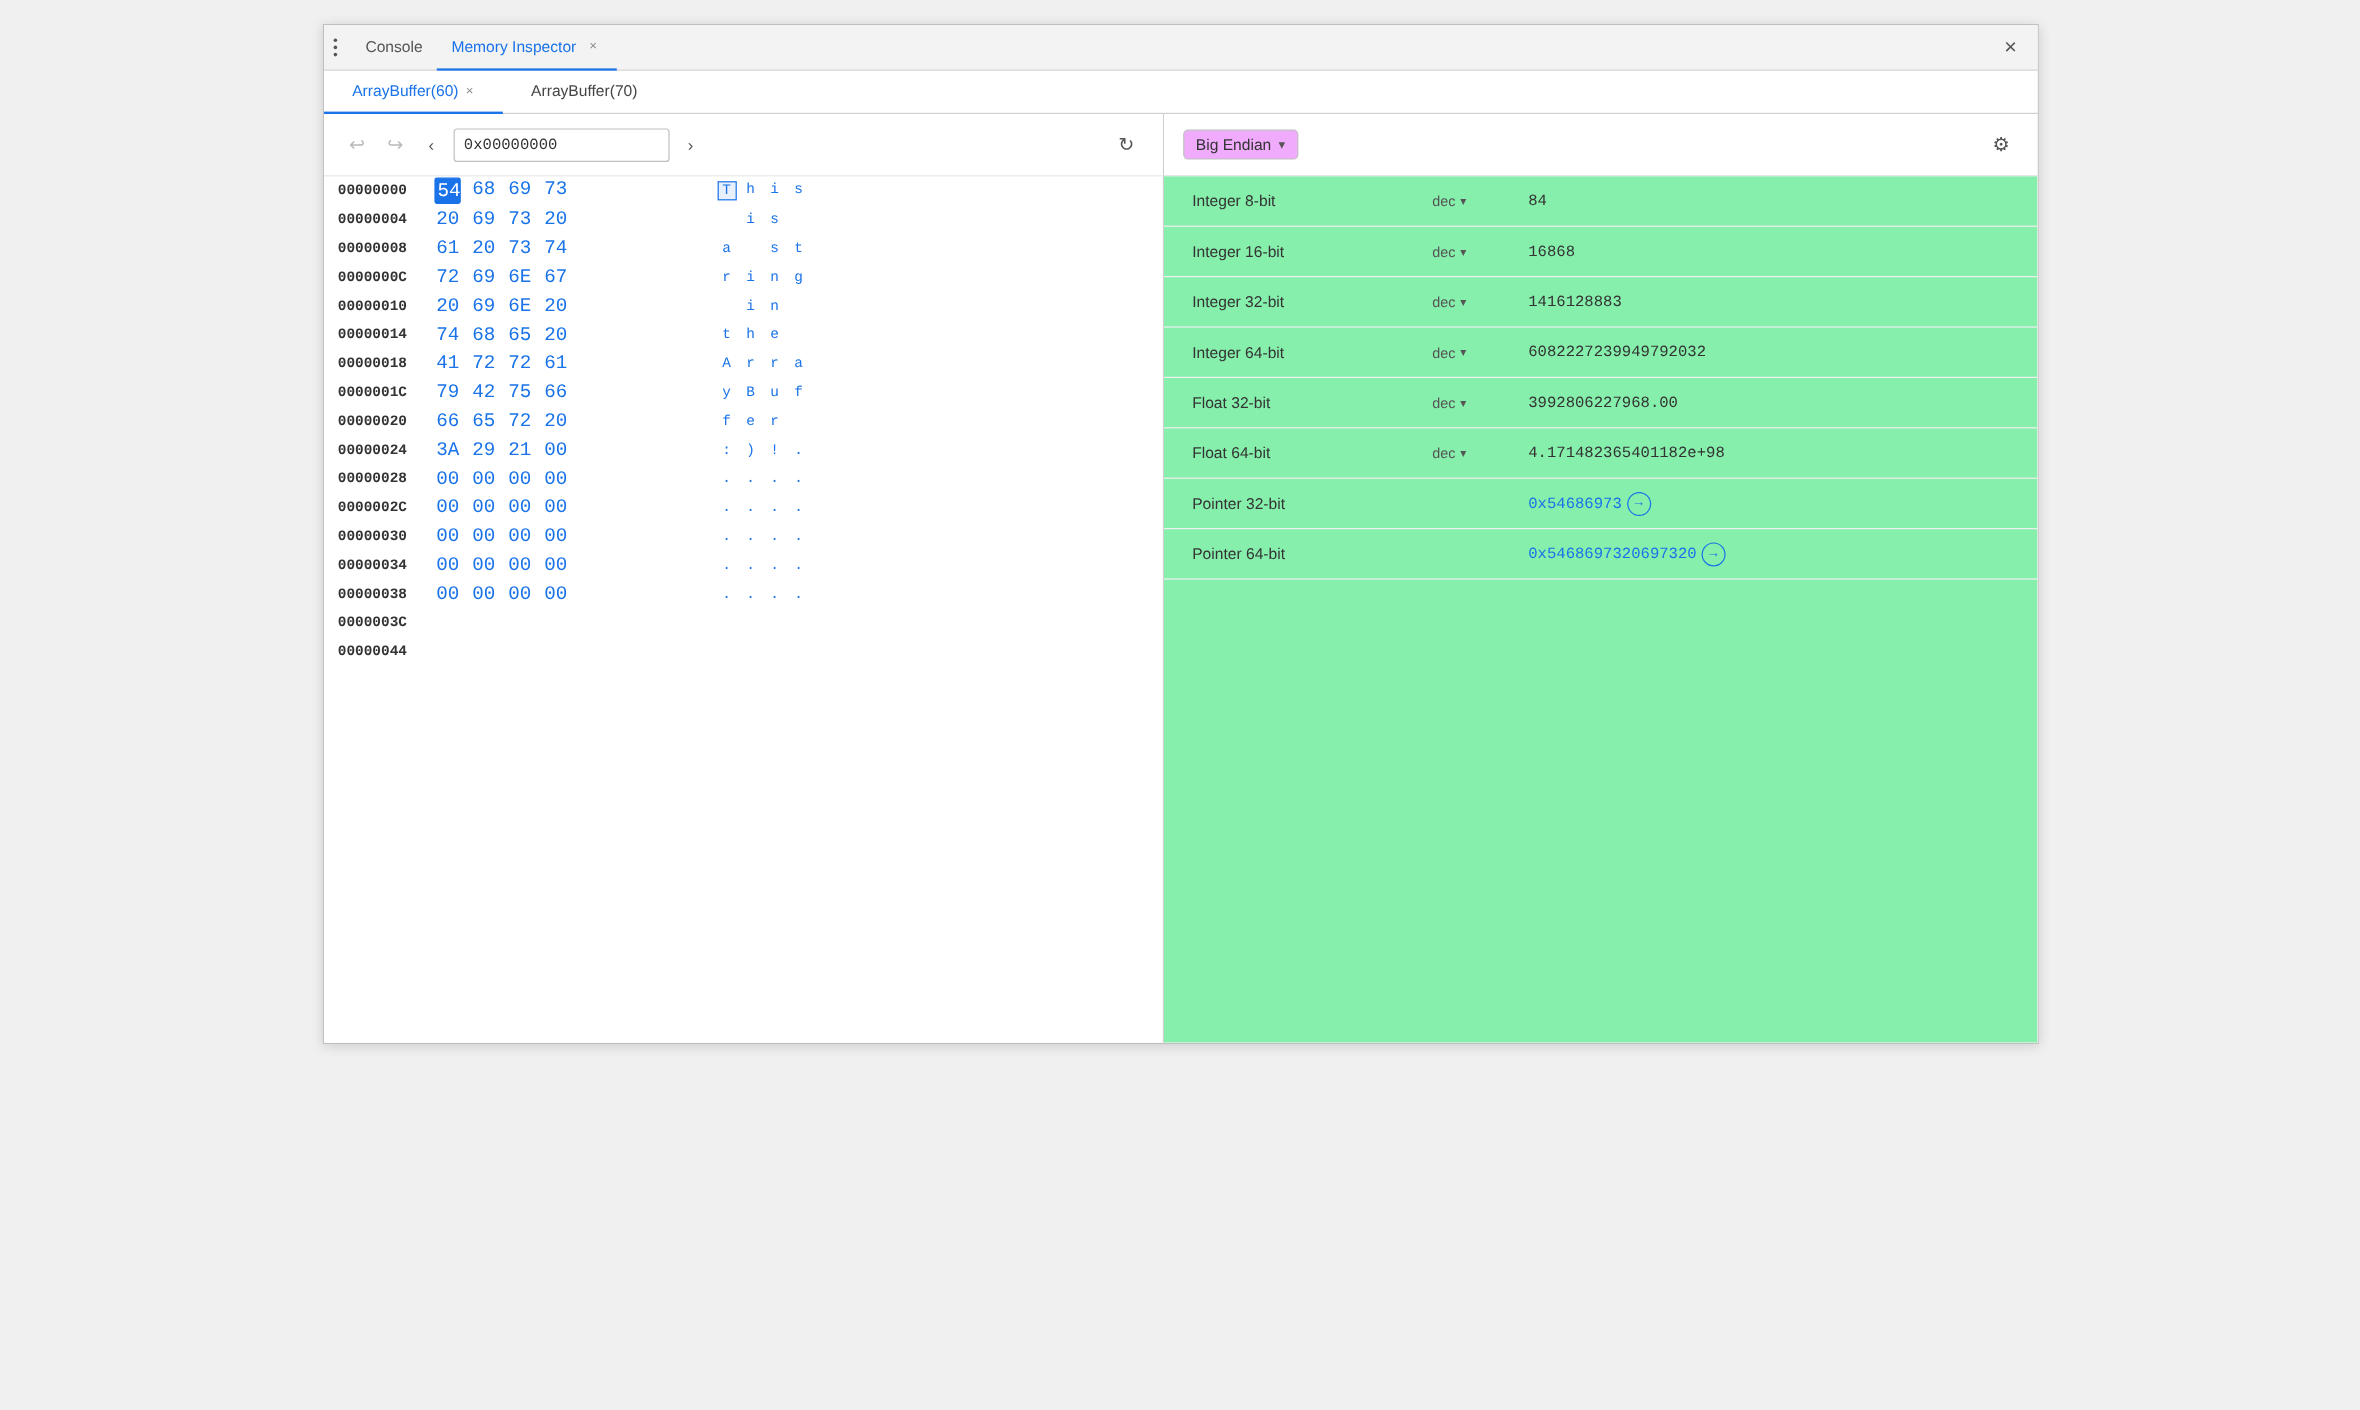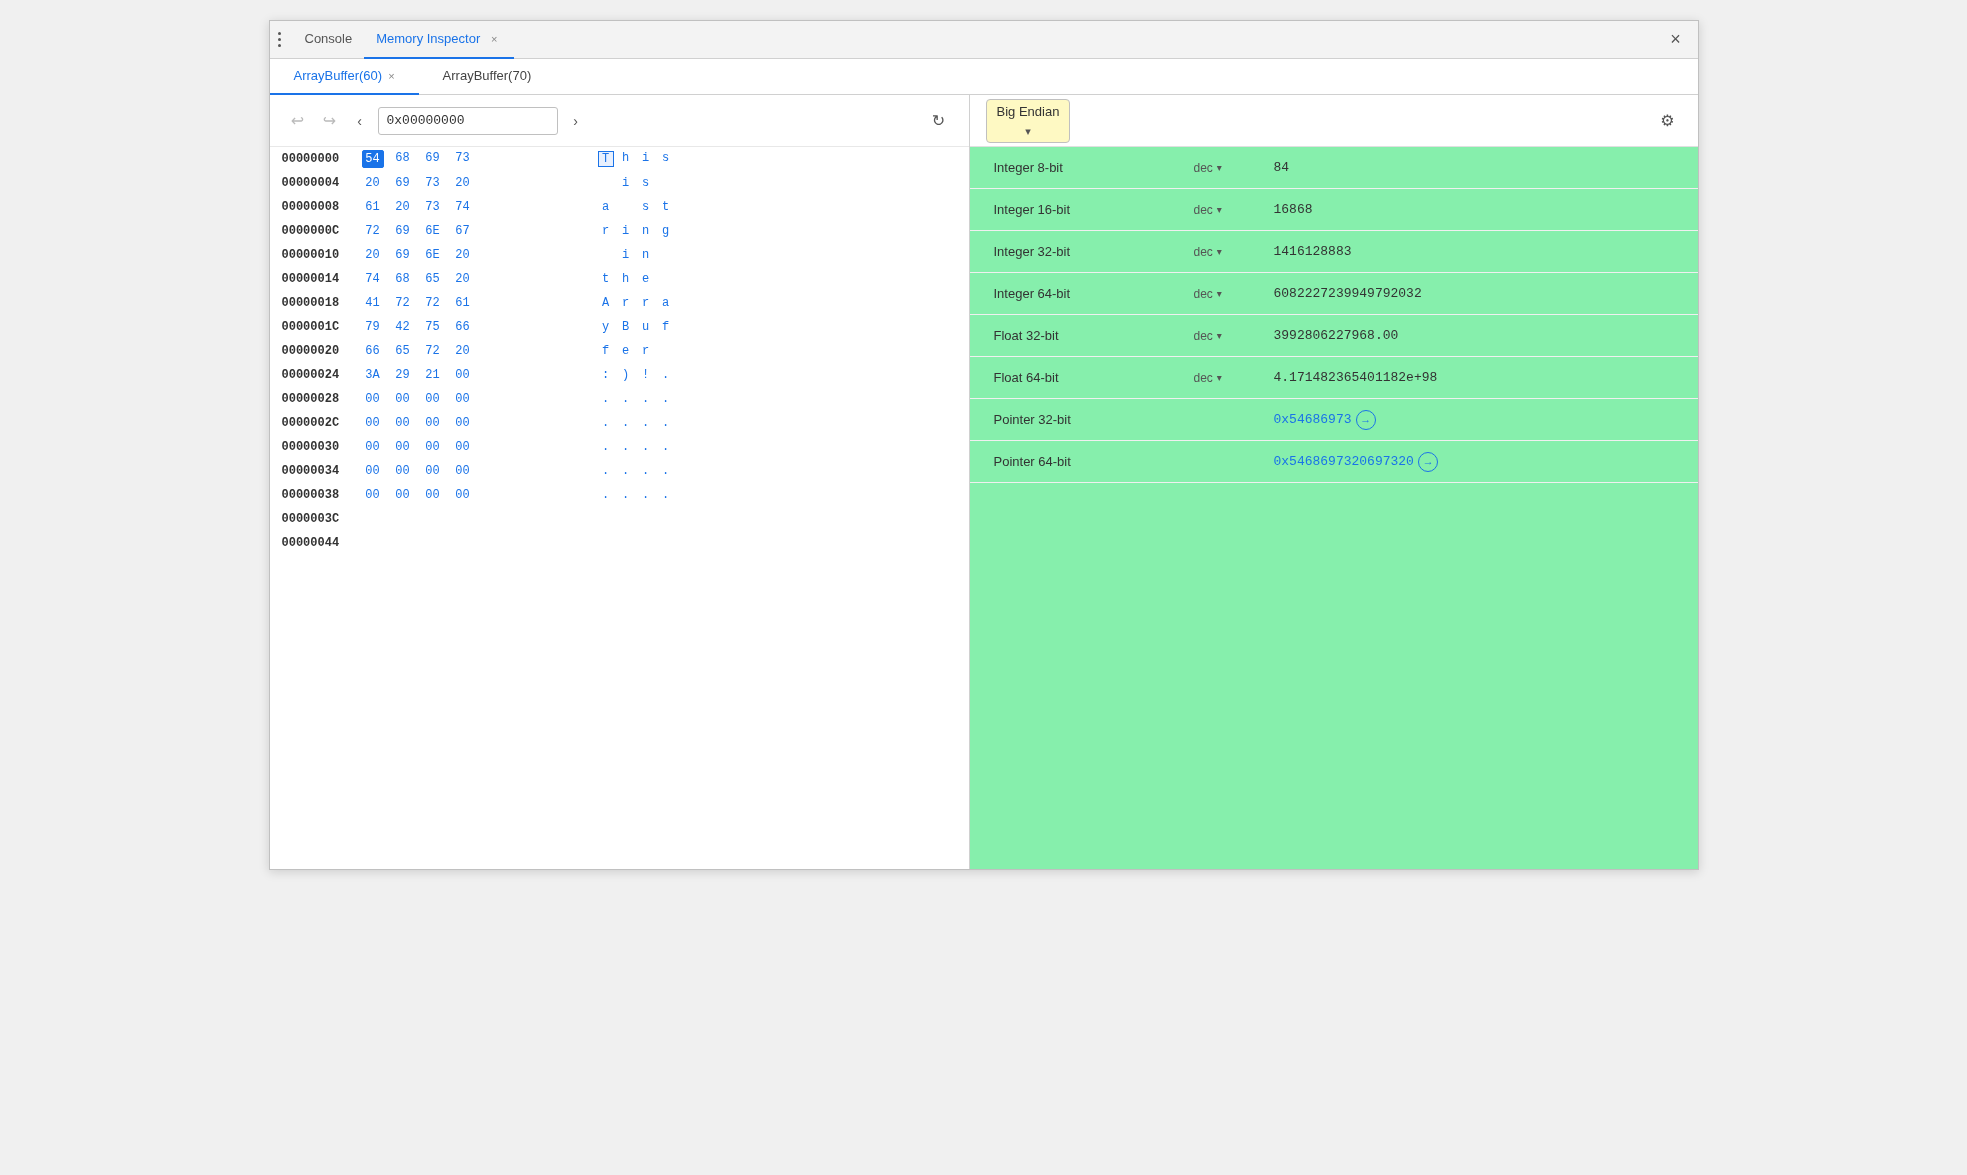--- a/index.html
+++ b/index.html
@@ -212,21 +212,21 @@
       flex-shrink: 0;
     }
     .hex-bytes {
       display: flex;
       gap: 8px;
       width: 220px;
       flex-shrink: 0;
     }
     .hex-byte {
       font-family: 'Courier New', monospace;
-      font-size: 12px;
+      font-size: 16px;
       color: #1a73e8;
       width: 22px;
       text-align: center;
       cursor: pointer;
       border-radius: 2px;
       padding: 1px 2px;
     }
     .hex-byte.selected {
       background: #1a73e8;
       color: white;
@@ -272,22 +272,21 @@
     .endian-select {
       display: flex;
       align-items: center;
       gap: 6px;
       border: 1px solid #c0c0c0;
       border-radius: 4px;
       padding: 4px 10px;
       cursor: pointer;
       font-size: 13px;
       color: #333;
-      background: #fef9c3;
-      flex-direction: column;
+      background: #f0abfc;
     }
     .endian-arrow { font-size: 11px; color: #555; }
     .gear-btn {
       margin-left: auto;
       width: 28px;
       height: 28px;
       display: flex;
       align-items: center;
       justify-content: center;
       cursor: pointer;

